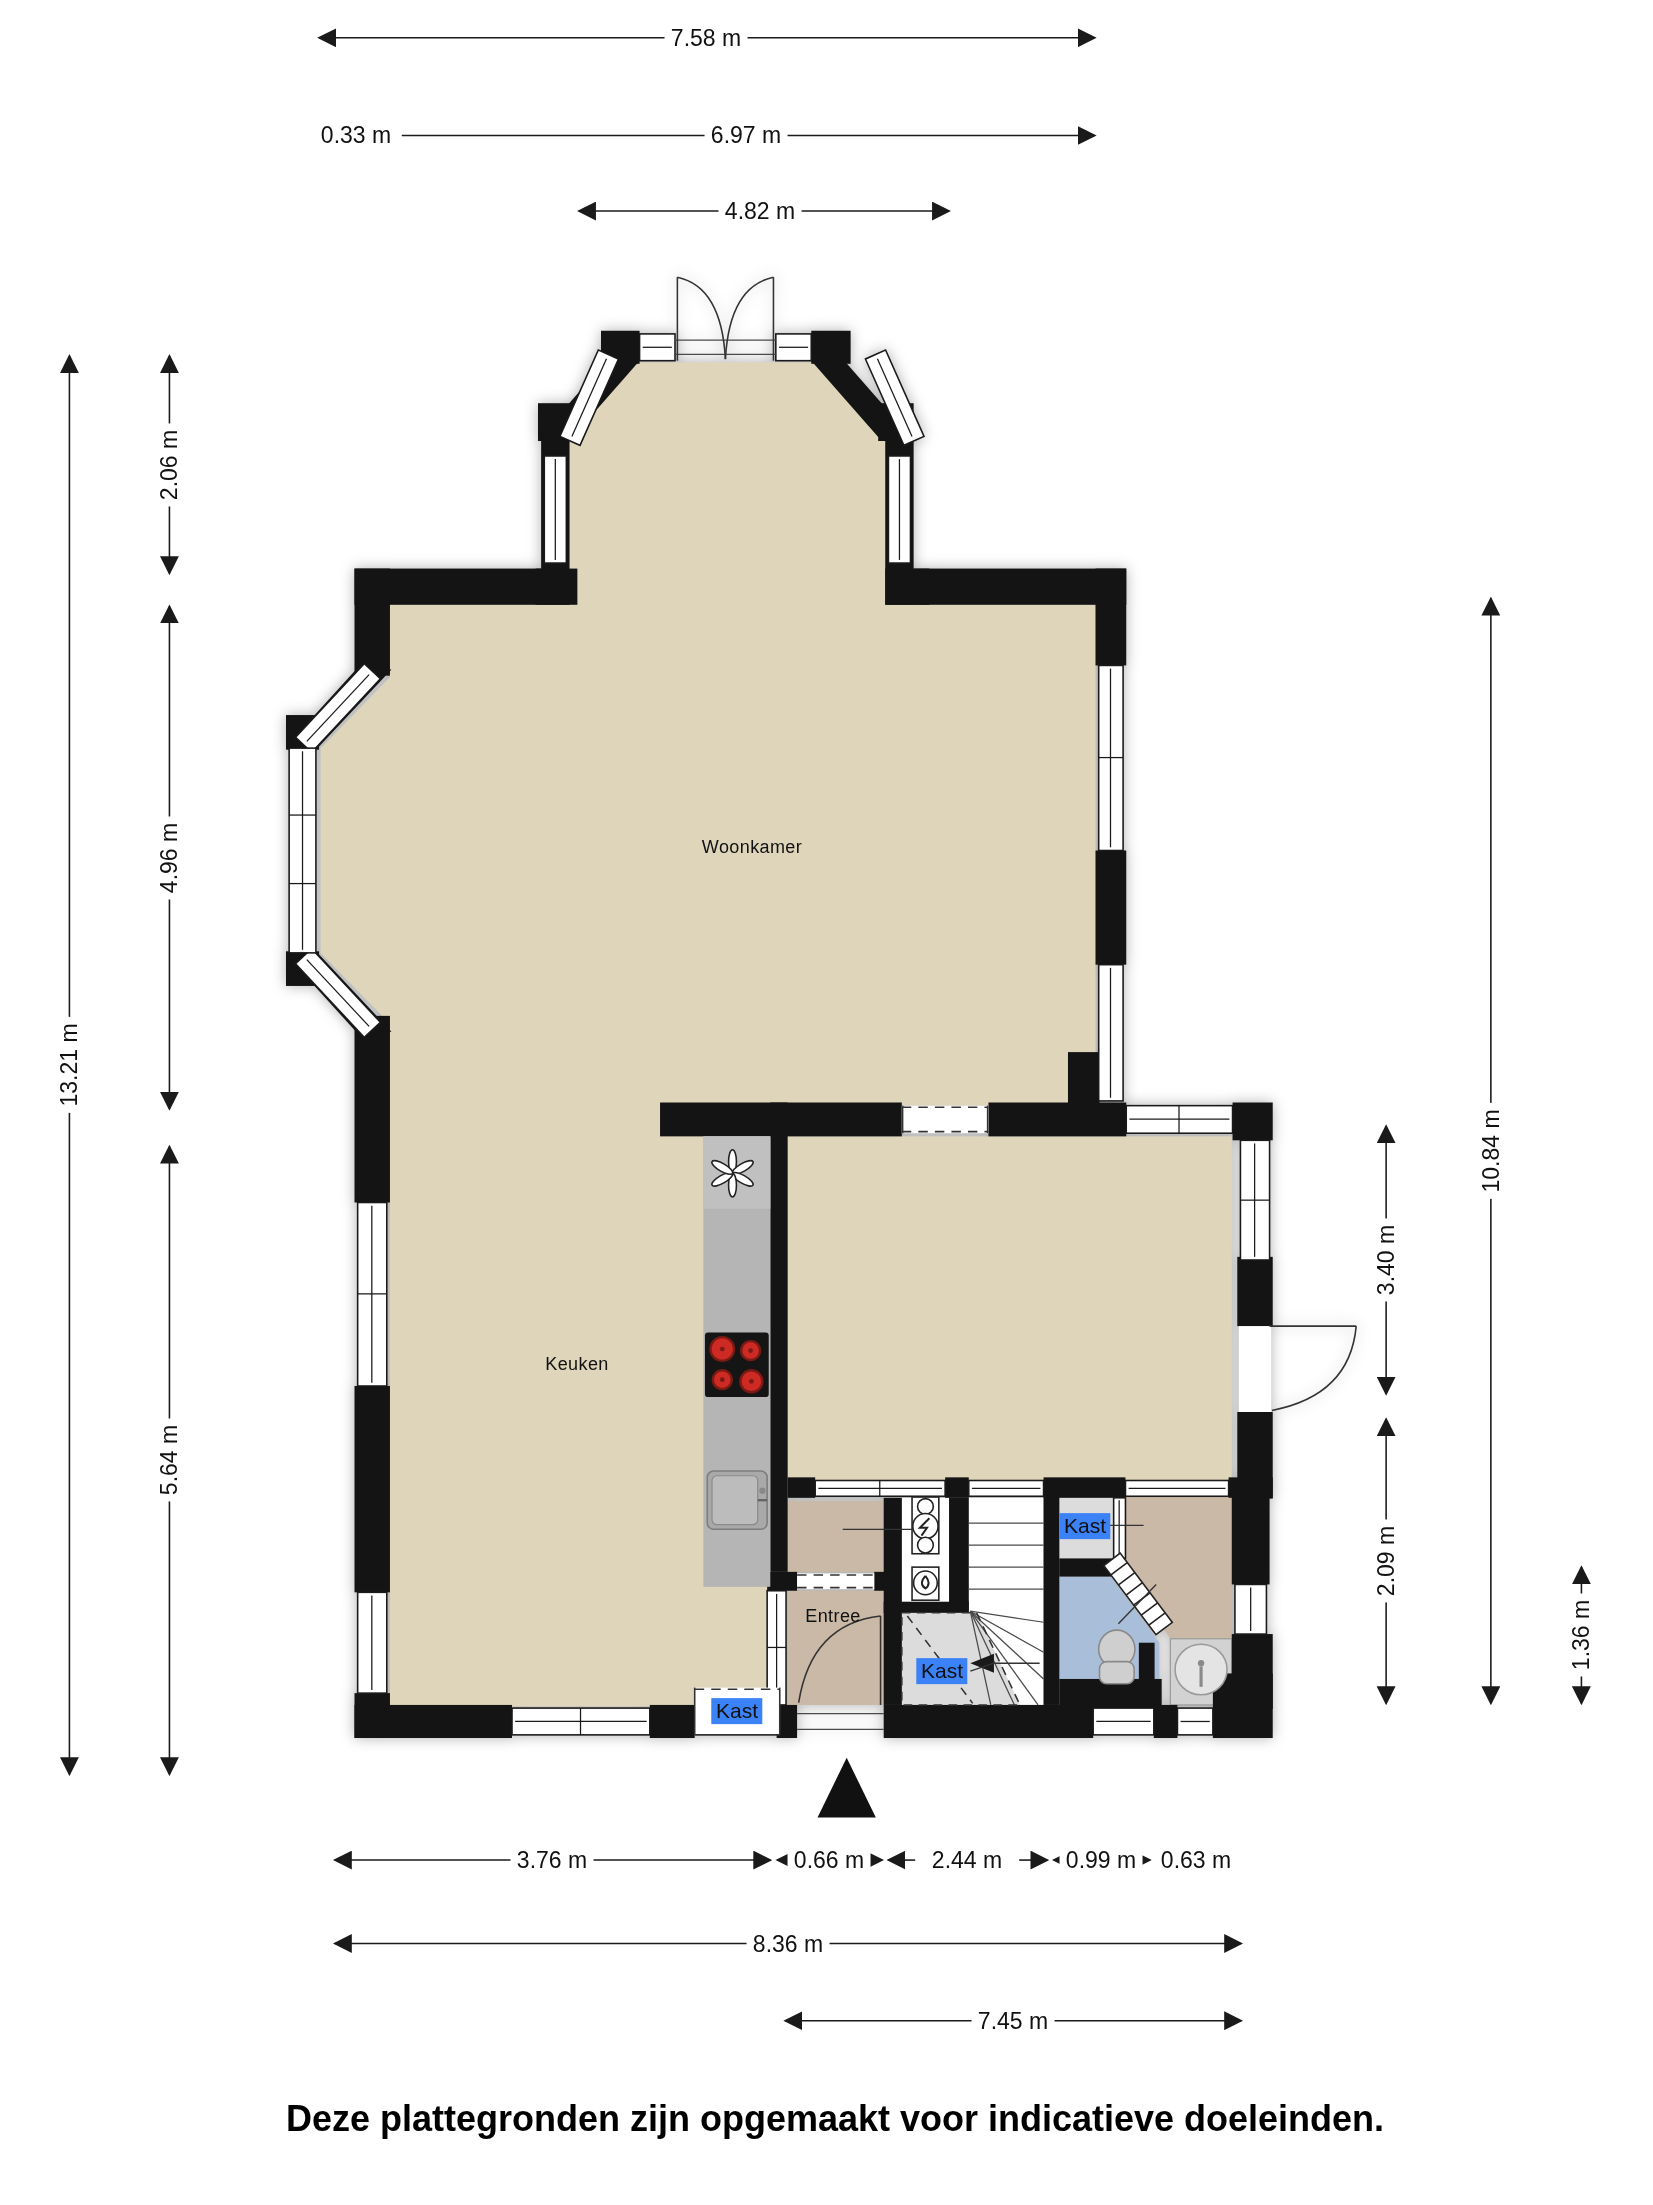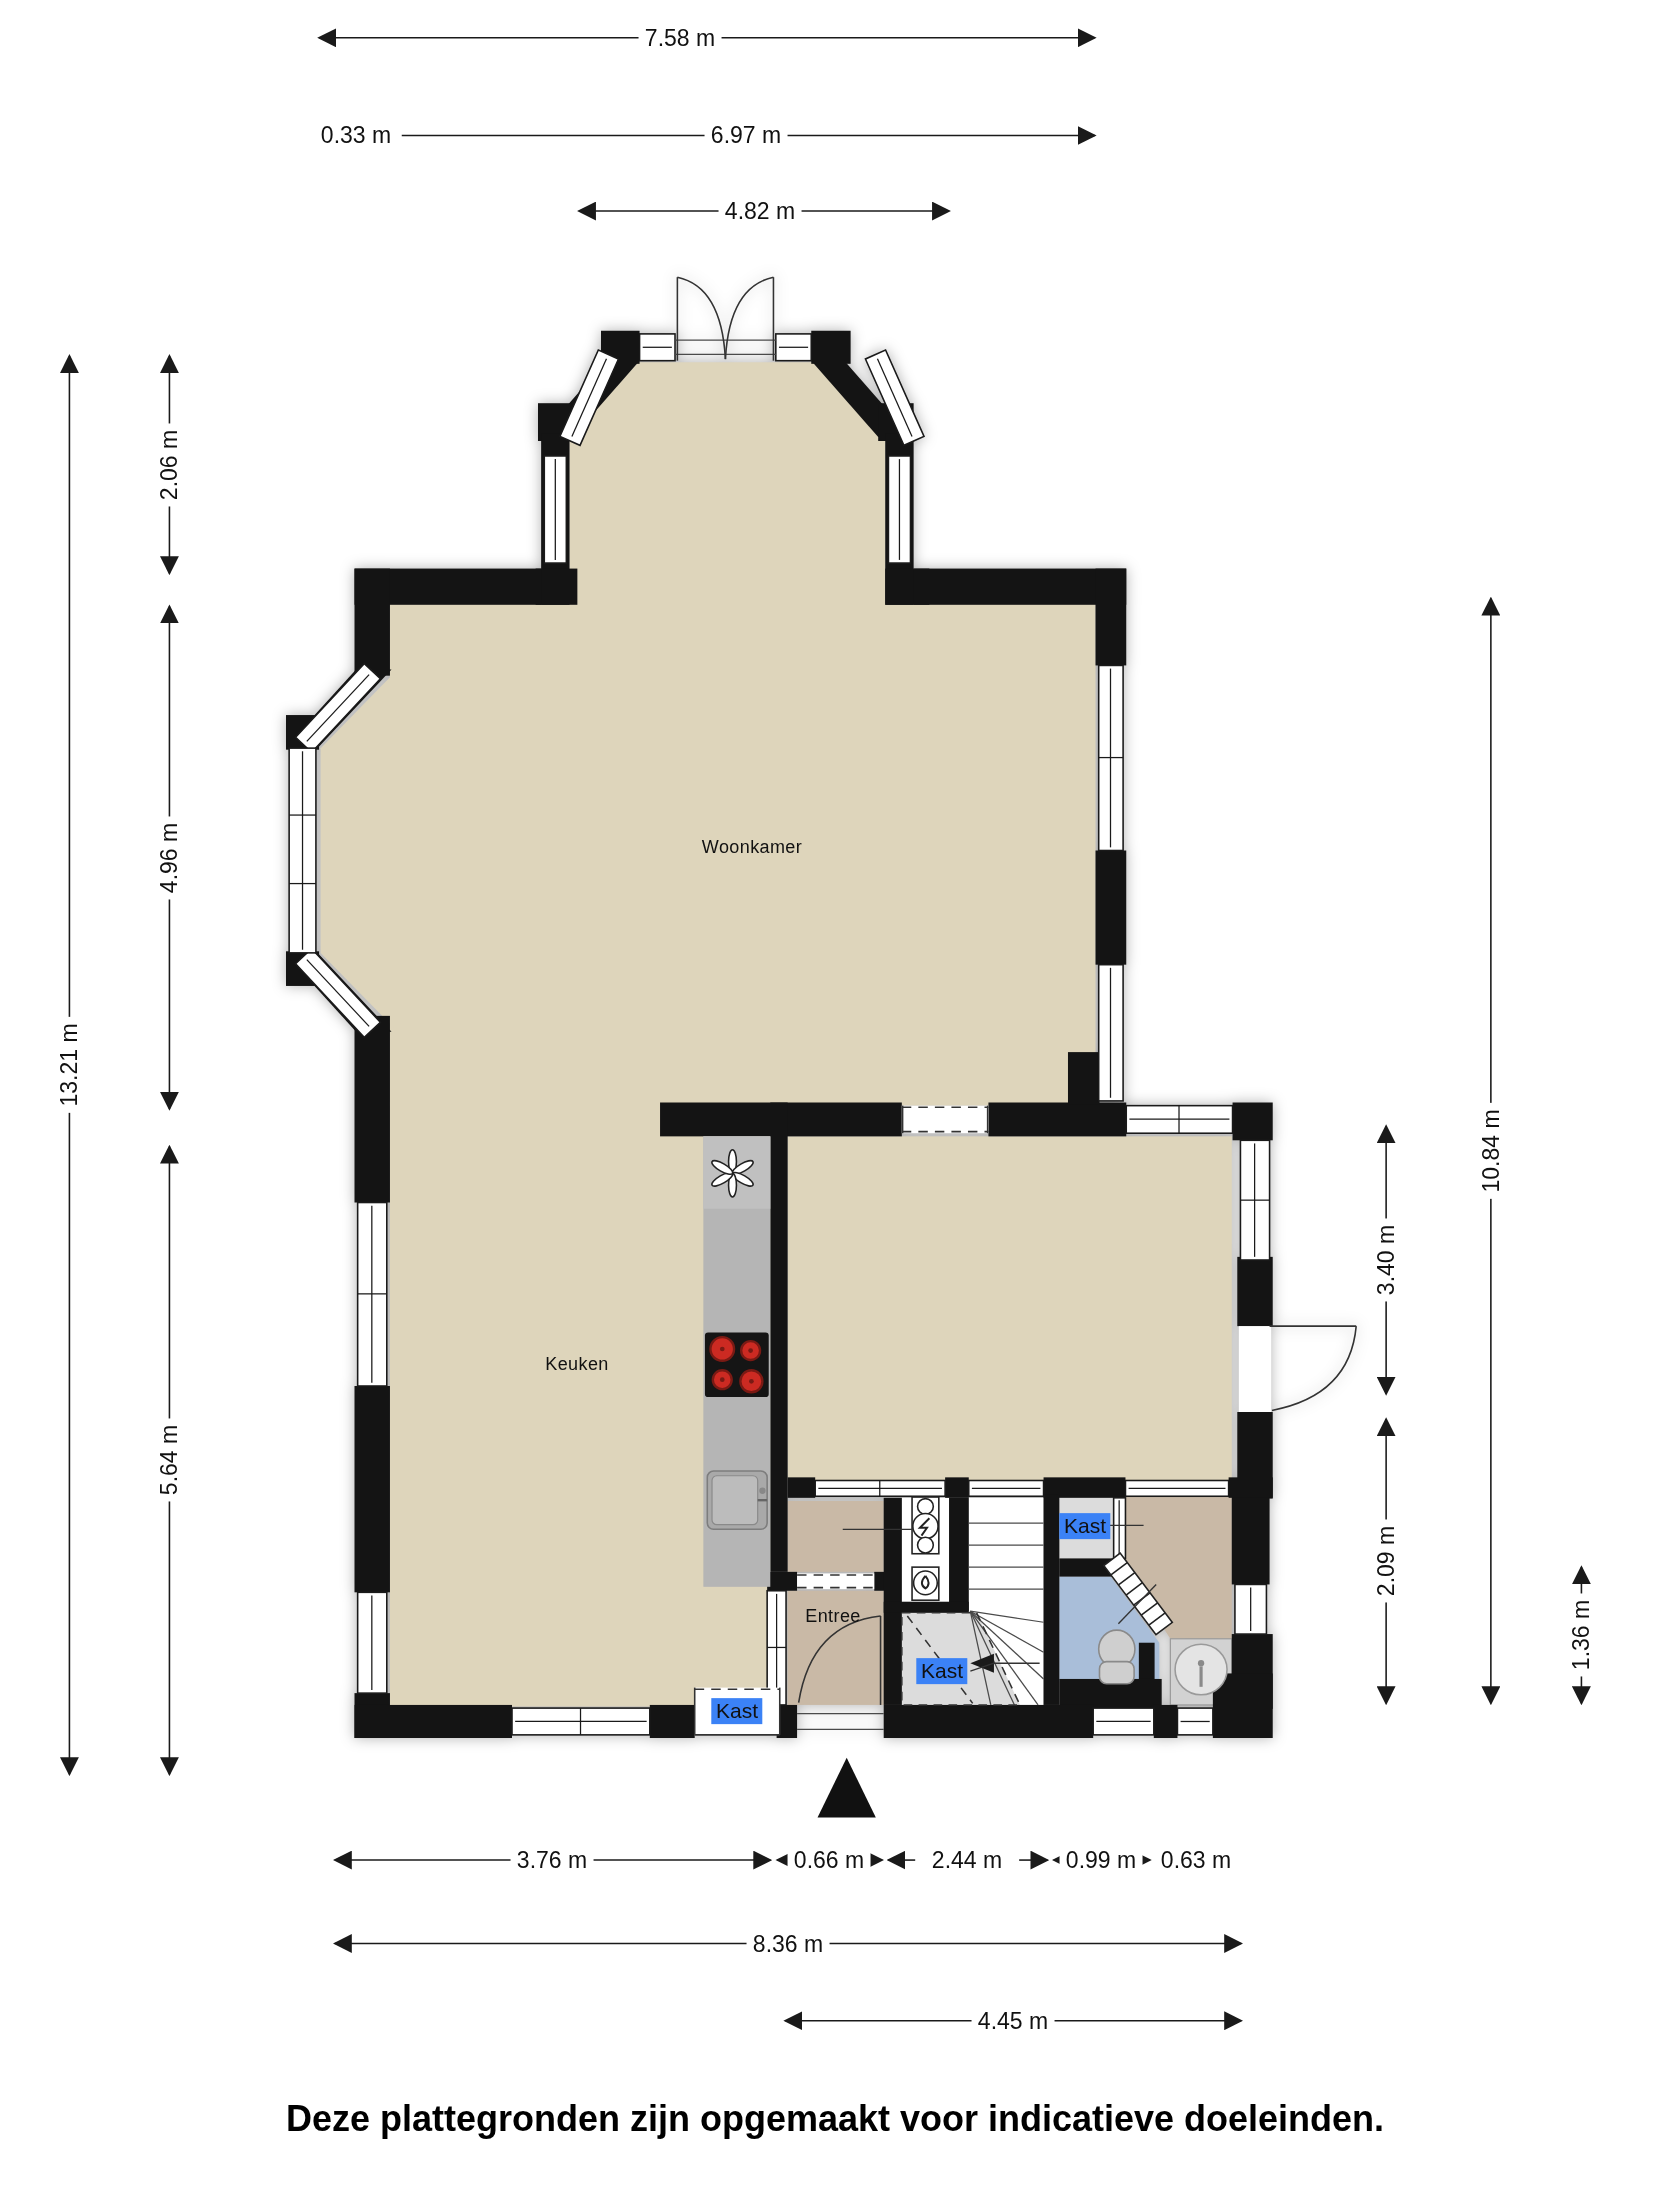--- a/index.html
+++ b/index.html
@@ -389,39 +389,39 @@
   </g>
 </svg>
 
 <div class="lbl room" style="left:752px;top:847px">Woonkamer</div>
 <div class="lbl room" style="left:577px;top:1364px">Keuken</div>
 <div class="lbl room" style="left:833px;top:1616px">Entree</div>
 <div class="lbl kast" style="left:942px;top:1671px">Kast</div>
 <div class="lbl kast" style="left:1085px;top:1526px">Kast</div>
 <div class="lbl kast" style="left:737px;top:1711px">Kast</div>
 
-<div class="lbl dimlbl" style="left:680px;top:38px">7.58 m</div>
+<div class="lbl dimlbl" style="left:706px;top:38px">7.58 m</div>
 <div class="lbl dimlbl" style="left:356px;top:135px">0.33 m</div>
 <div class="lbl dimlbl" style="left:746px;top:135px">6.97 m</div>
 <div class="lbl dimlbl" style="left:760px;top:211px">4.82 m</div>
 
 <div class="lbl dimlbl rot" style="left:69px;top:1065px">13.21 m</div>
 <div class="lbl dimlbl rot" style="left:169px;top:465px">2.06 m</div>
 <div class="lbl dimlbl rot" style="left:169px;top:858px">4.96 m</div>
 <div class="lbl dimlbl rot" style="left:169px;top:1460px">5.64 m</div>
 
 <div class="lbl dimlbl rot" style="left:1491px;top:1151px">10.84 m</div>
 <div class="lbl dimlbl rot" style="left:1386px;top:1260px">3.40 m</div>
 <div class="lbl dimlbl rot" style="left:1386px;top:1561px">2.09 m</div>
 <div class="lbl dimlbl rot" style="left:1581px;top:1635px">1.36 m</div>
 
 <div class="lbl dimlbl" style="left:552px;top:1860px">3.76 m</div>
 <div class="lbl dimlbl" style="left:829px;top:1860px">0.66 m</div>
 <div class="lbl dimlbl" style="left:967px;top:1860px">2.44 m</div>
 <div class="lbl dimlbl" style="left:1101px;top:1860px">0.99 m</div>
 <div class="lbl dimlbl" style="left:1196px;top:1860px">0.63 m</div>
 <div class="lbl dimlbl" style="left:788px;top:1944px">8.36 m</div>
-<div class="lbl dimlbl" style="left:1013px;top:2021px">4.45 m</div>
+<div class="lbl dimlbl" style="left:1013px;top:2021px">7.45 m</div>
 
 <div class="disc" style="top:2098px">Deze plattegronden zijn opgemaakt voor indicatieve doeleinden.</div>
 
 </div>
 
 
 </body></html>

